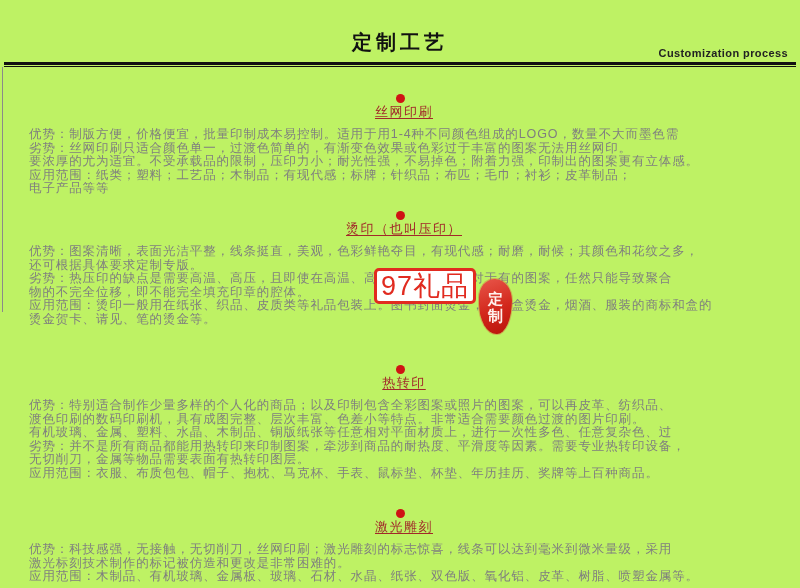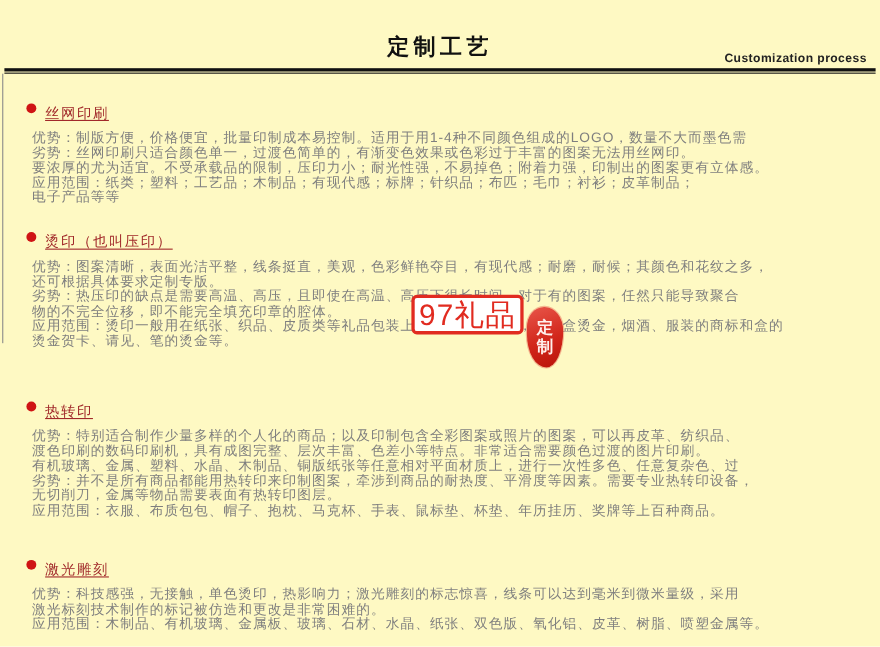--- a/index.html
+++ b/index.html
@@ -4,21 +4,21 @@
 <style>
   :root{
     --heading:#a1292a;
     --bullet:#cf1414;
     --body:#7f7f7f;
     --watermark:#e12b20;
     --rule:#111111;
   }
   html,body{margin:0;padding:0;background:#ffffff;}
   .page{
-    position:relative;width:800px;height:588px;background:#fef9c3;overflow:hidden;
+    position:relative;width:800px;height:588px;background:#bef264;overflow:hidden;
     font-family:"Liberation Sans","DejaVu Sans",sans-serif;
   }
   .page-title{
     position:absolute;top:29px;left:0;width:100%;margin:0;
     text-align:center;font-size:20px;font-weight:bold;color:#111;
     letter-spacing:4px;
   }
   .page-subtitle{
     position:absolute;top:47px;right:12px;
     font-size:11px;font-weight:bold;color:#222;letter-spacing:0.4px;
@@ -30,21 +30,21 @@
     background:transparent;
   }
   .left-edge{
     position:absolute;left:2px;top:67px;width:1px;height:245px;background:#8a8a8a;
   }
   .sec{position:absolute;left:24px;right:16px;}
   .sec-0{top:94px;}
   .sec-1{top:211px;}
   .sec-2{top:365px;}
   .sec-3{top:509px;}
-  .sec-head{display:flex;margin-bottom:7px;}
+  .sec-head{display:flex;align-items:center;margin-bottom:7px;flex-direction:column;}
   .bullet{
     width:9px;height:9px;border-radius:50%;background:var(--bullet);
     margin-right:8px;flex:0 0 auto;
   }
   .sec-title{
     color:var(--heading);font-size:13px;letter-spacing:1.5px;
     text-decoration:underline;text-underline-offset:2px;
   }
   .sec-body{
     margin-left:5px;color:var(--body);
@@ -123,21 +123,21 @@
         <div class="line">应用范围：衣服、布质包包、帽子、抱枕、马克杯、手表、鼠标垫、杯垫、年历挂历、奖牌等上百种商品。</div>
       </div>
   </section>
 
   <section class="sec sec-3">
     <div class="sec-head">
       <span class="bullet"></span>
       <span class="sec-title">激光雕刻</span>
     </div>
     <div class="sec-body">
-        <div class="line">优势：科技感强，无接触，单色烫印，热影响力；激光雕刻的标志惊喜，线条可以达到毫米到微米量级，采用</div>
+        <div class="line">优势：科技感强，无接触，无切削刀，丝网印刷；激光雕刻的标志惊喜，线条可以达到毫米到微米量级，采用</div>
         <div class="line">激光标刻技术制作的标记被仿造和更改是非常困难的。</div>
         <div class="line">应用范围：木制品、有机玻璃、金属板、玻璃、石材、水晶、纸张、双色版、氧化铝、皮革、树脂、喷塑金属等。</div>
       </div>
   </section>
 
   <div class="watermark">
     <span class="wm-text">97礼品</span>
     <div class="wm-seal">
       <span>定</span>
       <span>制</span>

